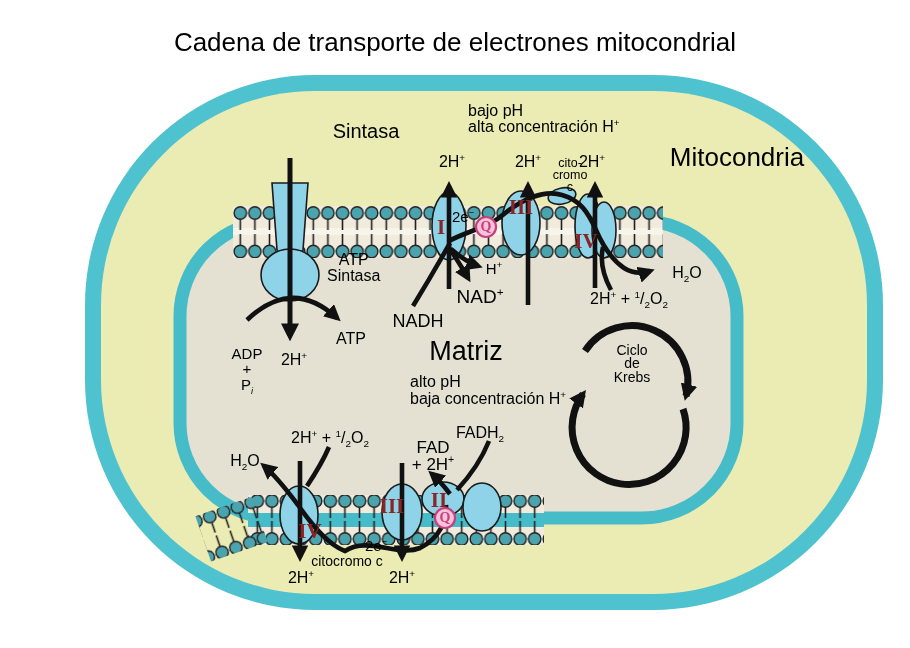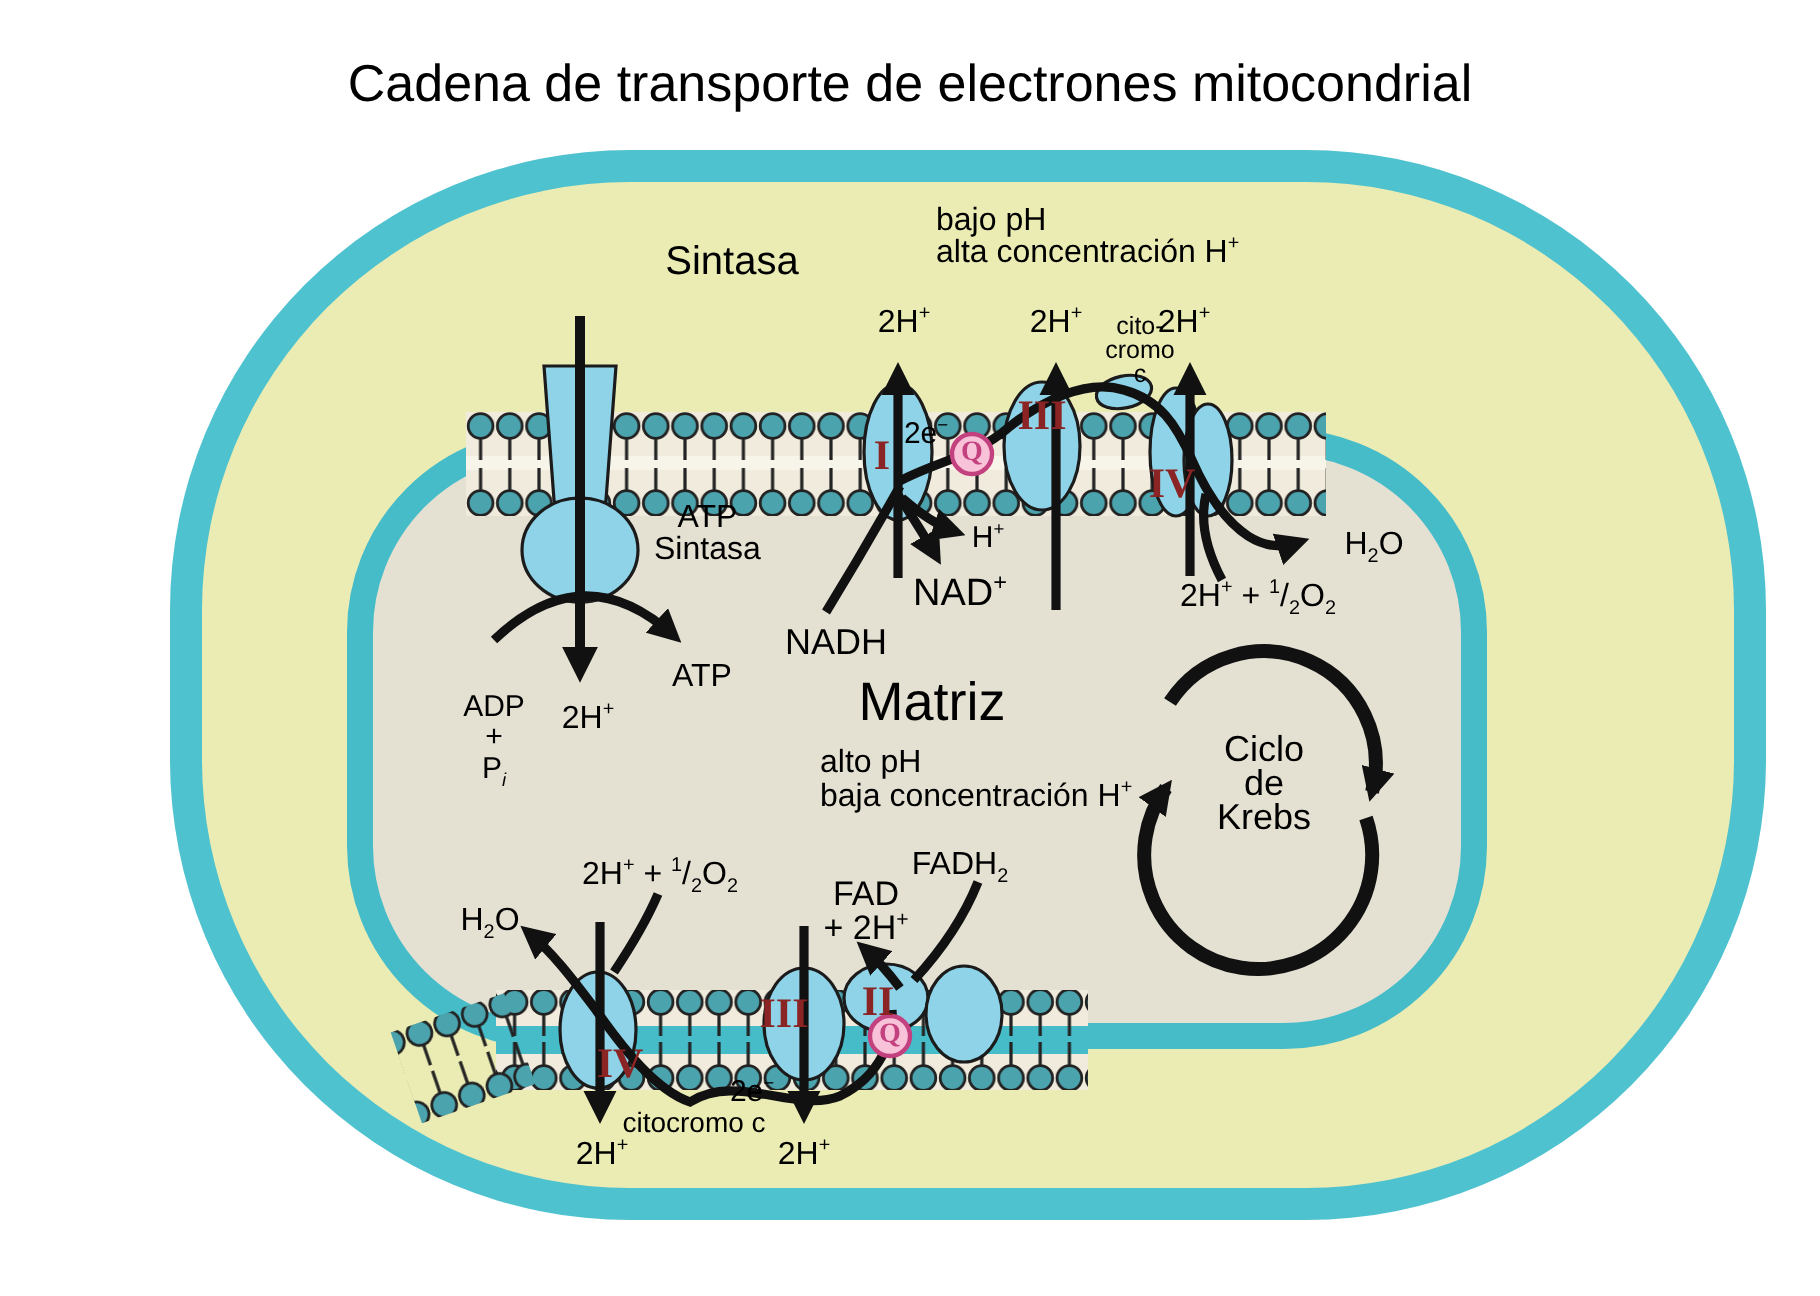--- a/index.html
+++ b/index.html
@@ -134,20 +134,21 @@
     </g>
   </svg>
 
   <div class="lbl" style="left:455px;top:42px;font-size:26px">Cadena de transporte de electrones mitocondrial</div>
 
   <div class="lbl" style="left:366px;top:131px;font-size:20px">
     <div>Sintasa</div>
   </div>
   <div class="lbl la" style="left:468px;top:111px">bajo pH</div>
   <div class="lbl la" style="left:468px;top:127px"><span>alta concentración H</span><sup>+</sup></div>
+  <div class="lbl" style="left:737px;top:157px;font-size:26px">Mitocondria</div>
 
   <div class="lbl" style="left:452px;top:162px"><span>2H</span><sup>+</sup></div>
   <div class="lbl" style="left:528px;top:162px"><span>2H</span><sup>+</sup></div>
   <div class="lbl" style="left:592px;top:162px"><span>2H</span><sup>+</sup></div>
   <div class="lbl" style="left:570px;top:176px;font-size:12.5px;line-height:0.95">
     <div>cito-</div>
     <div>cromo</div>
     <div>c</div>
   </div>
   <div class="lbl" style="left:463px;top:217px;font-size:15px"><span>2e</span><sup>−</sup></div>
@@ -169,21 +170,21 @@
     <div>ADP</div>
     <div>+</div>
     <div><span>P</span><sub style="font-style: italic;">i</sub></div>
   </div>
   <div class="lbl" style="left:294px;top:360px"><span>2H</span><sup>+</sup></div>
   <div class="lbl" style="left:351px;top:339px">ATP</div>
 
   <div class="lbl" style="left:466px;top:352px;font-size:27px">Matriz</div>
   <div class="lbl la" style="left:410px;top:382px">alto pH</div>
   <div class="lbl la" style="left:410px;top:399px"><span>baja concentración H</span><sup>+</sup></div>
-  <div class="lbl" style="left:632px;top:392px;font-size:18px;line-height:0.95">
+  <div class="lbl" style="left:632px;top:364px;font-size:14px;line-height:0.95">
     <div>Ciclo</div>
     <div>de</div>
     <div>Krebs</div>
   </div>
 
   <div class="lbl" style="left:480px;top:433px"><span>FADH</span><sub>2</sub></div>
   <div class="lbl" style="left:433px;top:456px;font-size:17px">
     <div>FAD</div>
     <div><span>+ 2H</span><sup>+</sup></div>
   </div>

